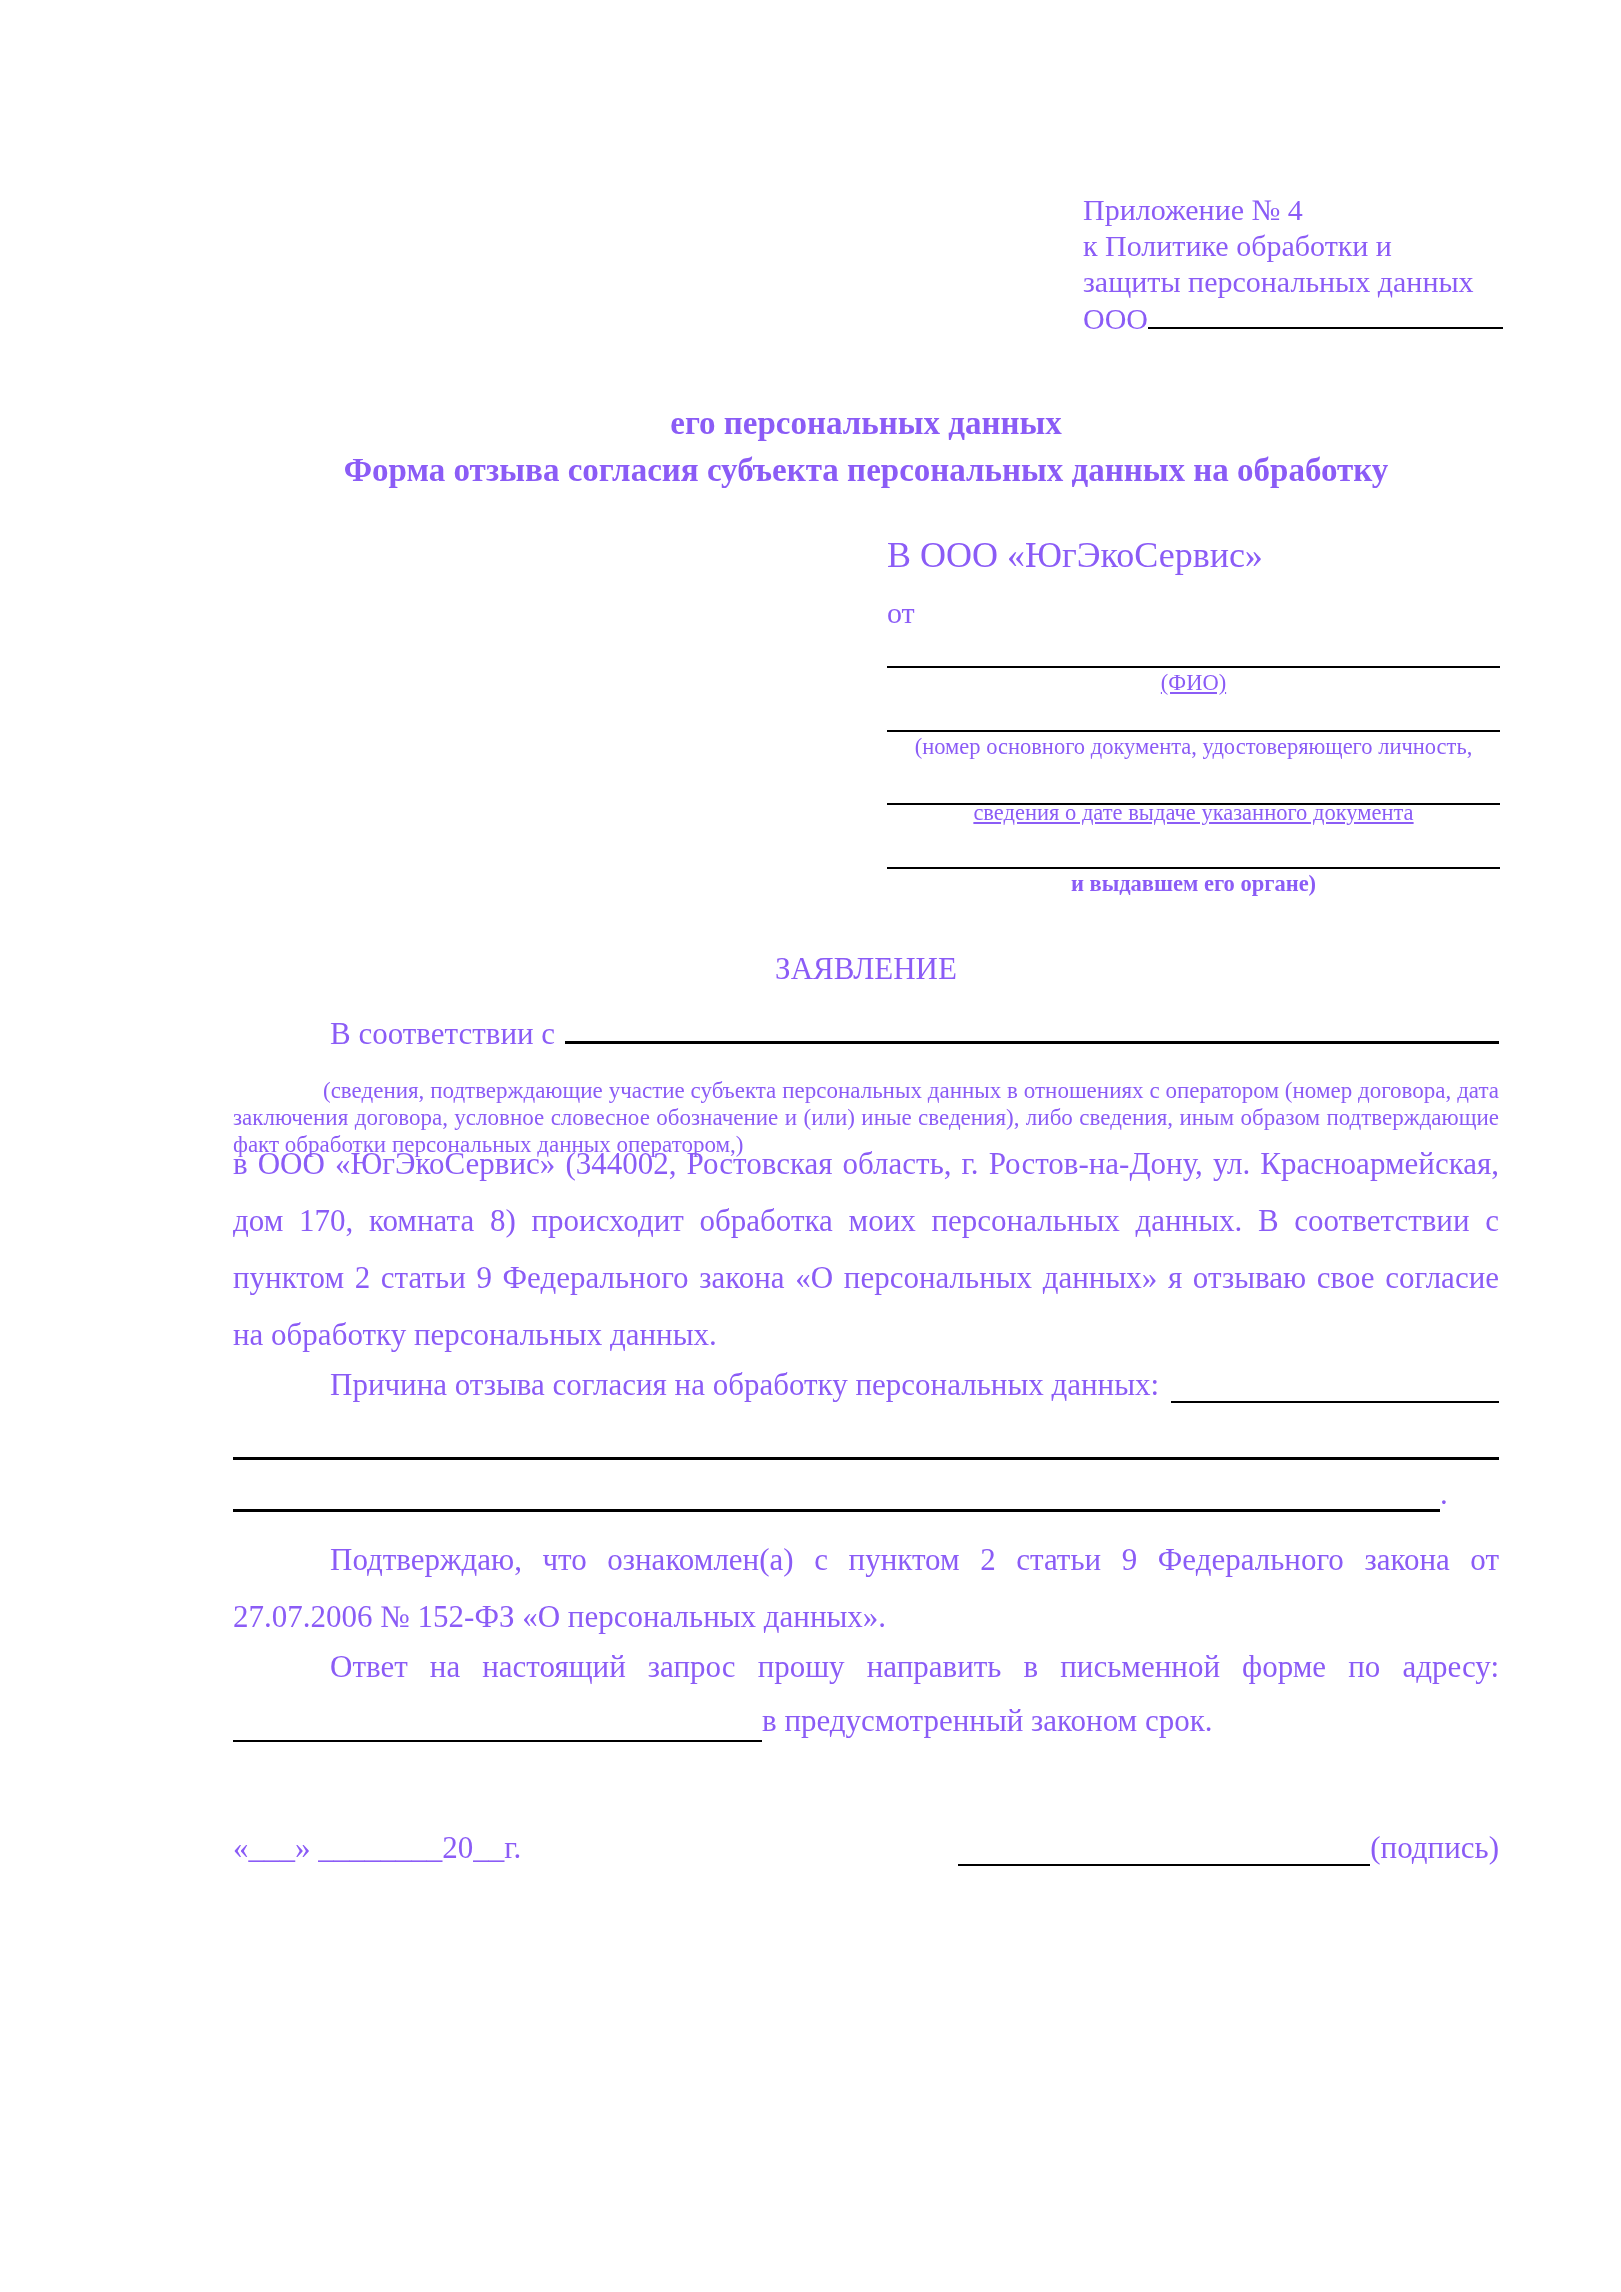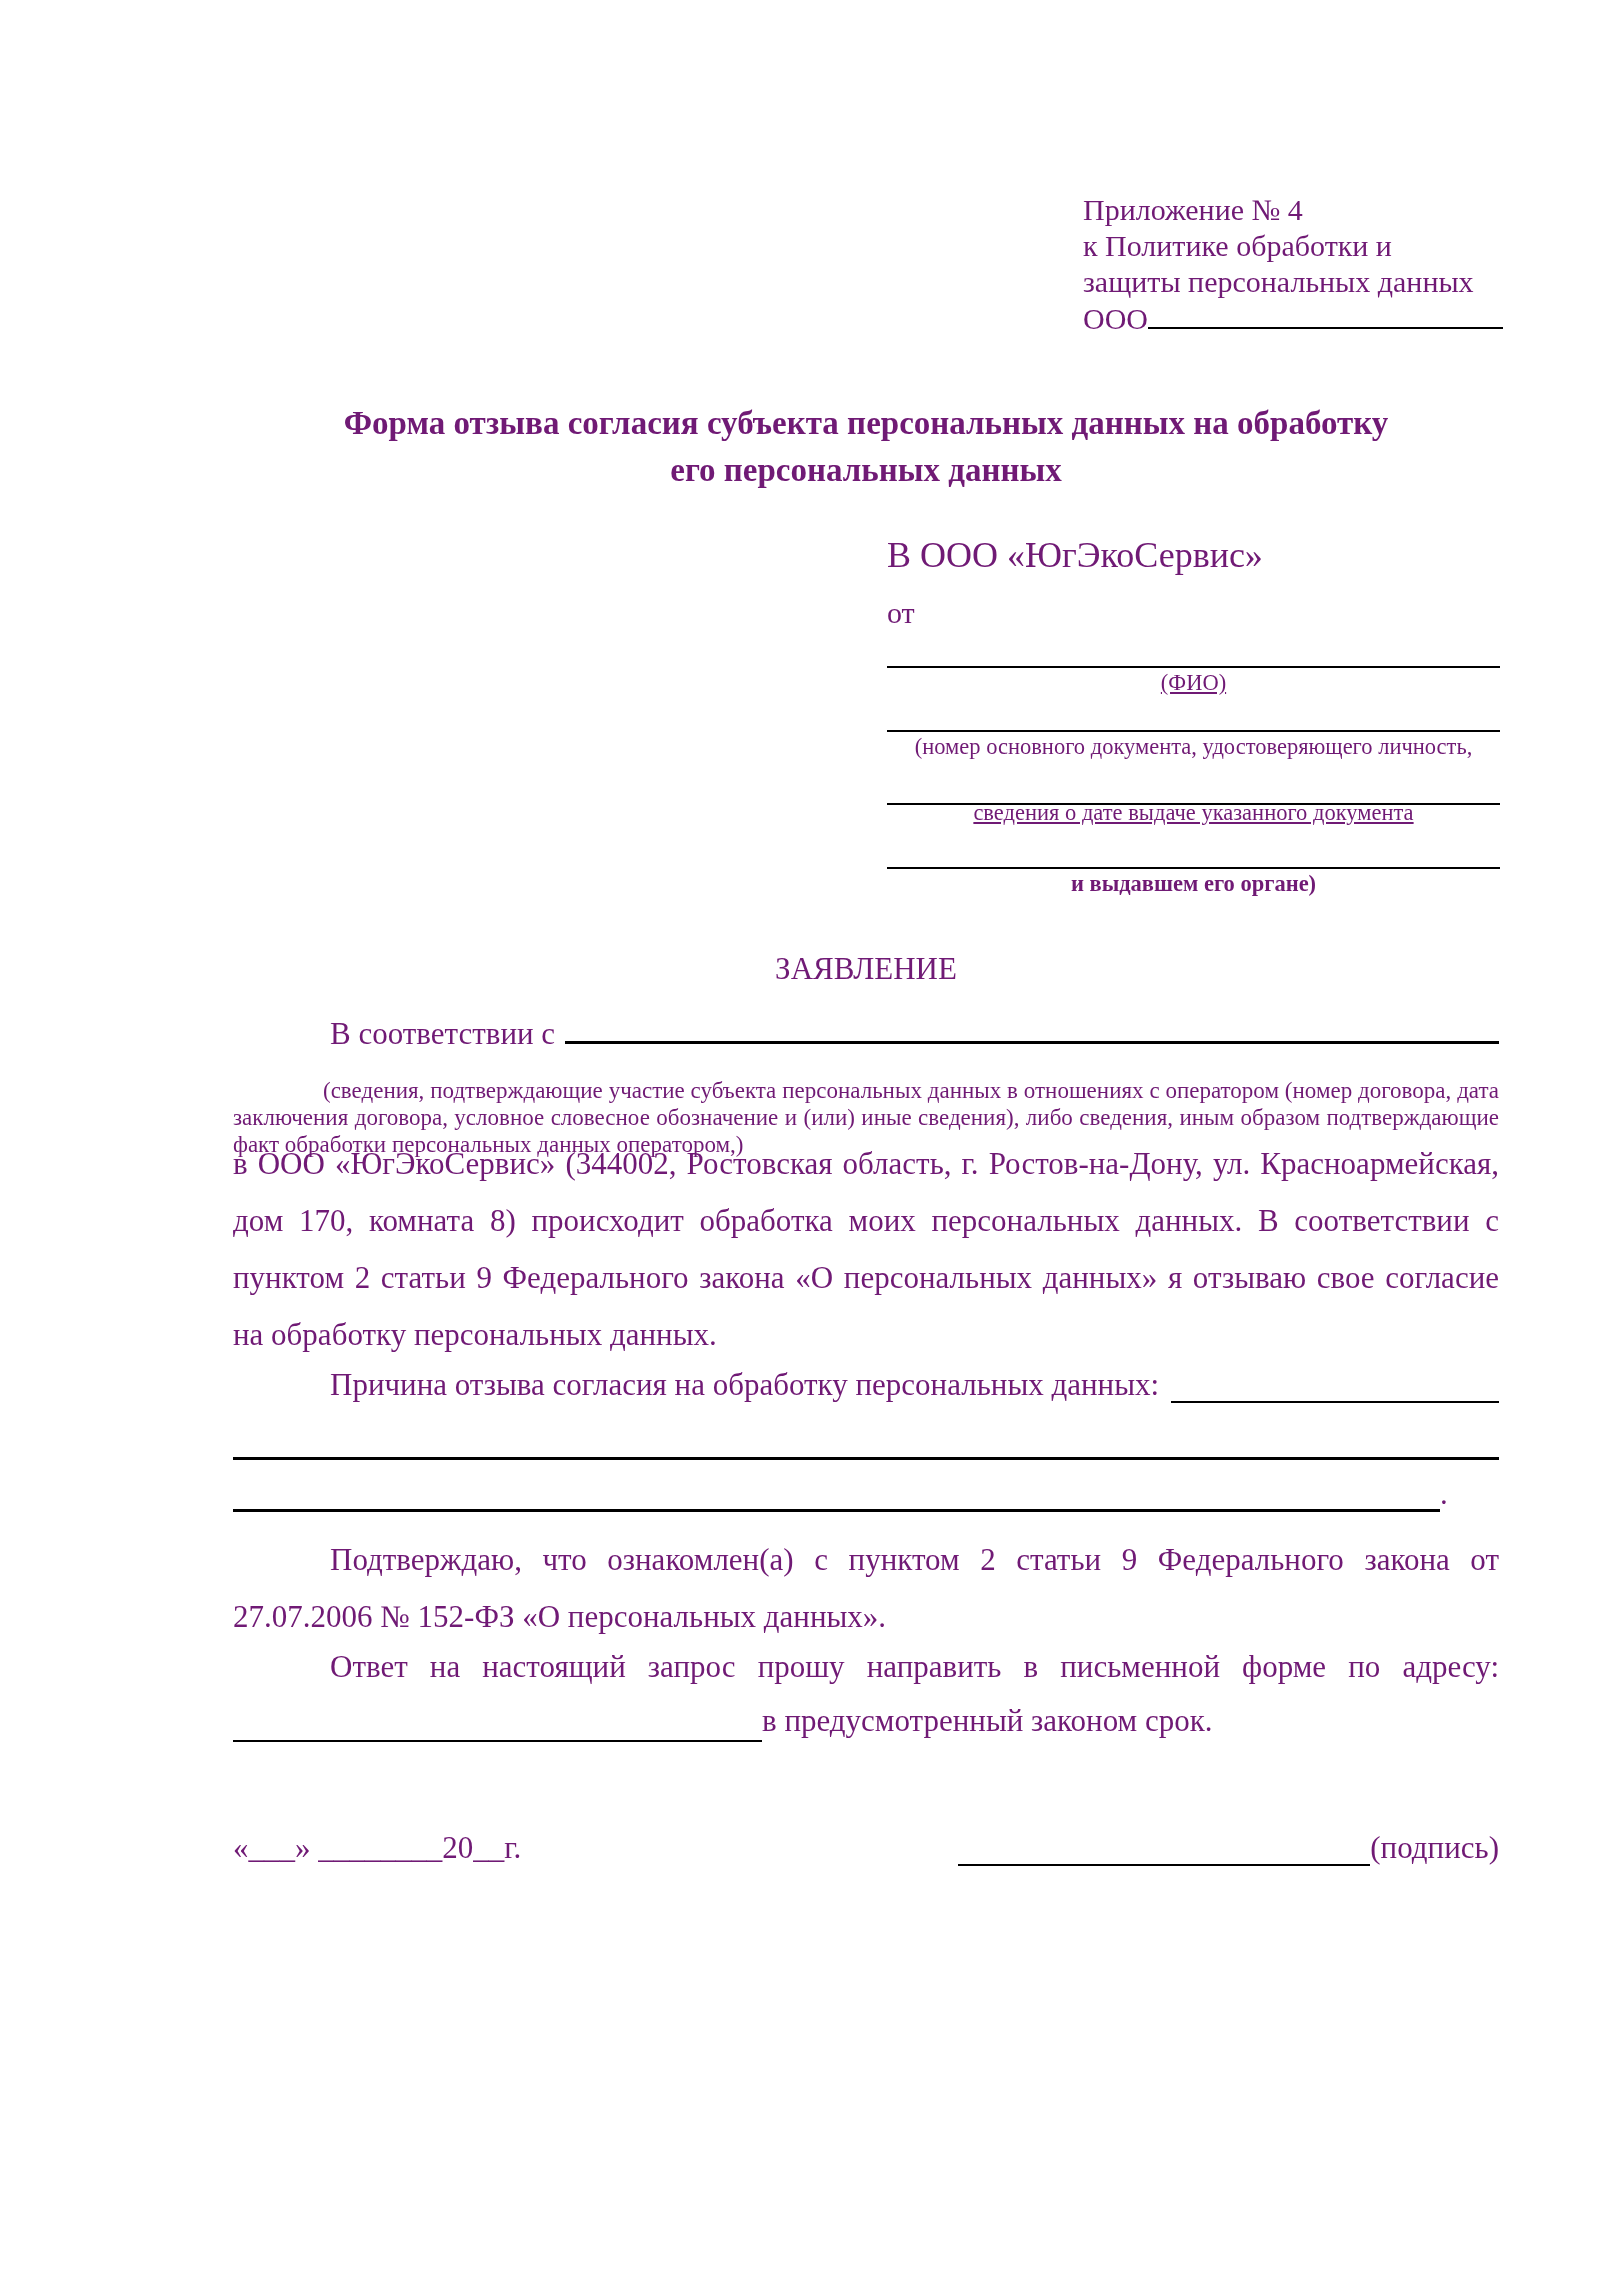--- a/index.html
+++ b/index.html
@@ -5,21 +5,21 @@
   html, body {
     margin: 0;
     padding: 0;
     background: #ffffff;
   }
   .page {
     position: relative;
     width: 1621px;
     height: 2293px;
     background: #ffffff;
-    color: #701a75;
+    color: #8b5cf6;
     font-family: "Liberation Serif", "DejaVu Serif", serif;
     overflow: hidden;
   }
   
   .appendix {
     position: absolute;
     left: 1083px;
     top: 192px;
     width: 420px;
     font-size: 30px;
@@ -220,22 +220,22 @@
     <div>Приложение № 4</div>
     <div>к Политике обработки и</div>
     <div>защиты персональных данных</div>
     <div class="row">
       <span>ООО</span>
       <span class="fill"></span>
     </div>
   </div>
 
   <div class="doc-title">
+    <div>его персональных данных</div>
     <div>Форма отзыва согласия субъекта персональных данных на обработку</div>
-    <div>его персональных данных</div>
   </div>
 
   <div class="addr-to">В ООО «ЮгЭкоСервис»</div>
   <div class="addr-from">от</div>
 
   <div class="addr-blank b1"></div>
   <div class="addr-cap c1">(ФИО)</div>
 
   <div class="addr-blank b2"></div>
   <div class="addr-cap c2">(номер основного документа, удостоверяющего личность,</div>

